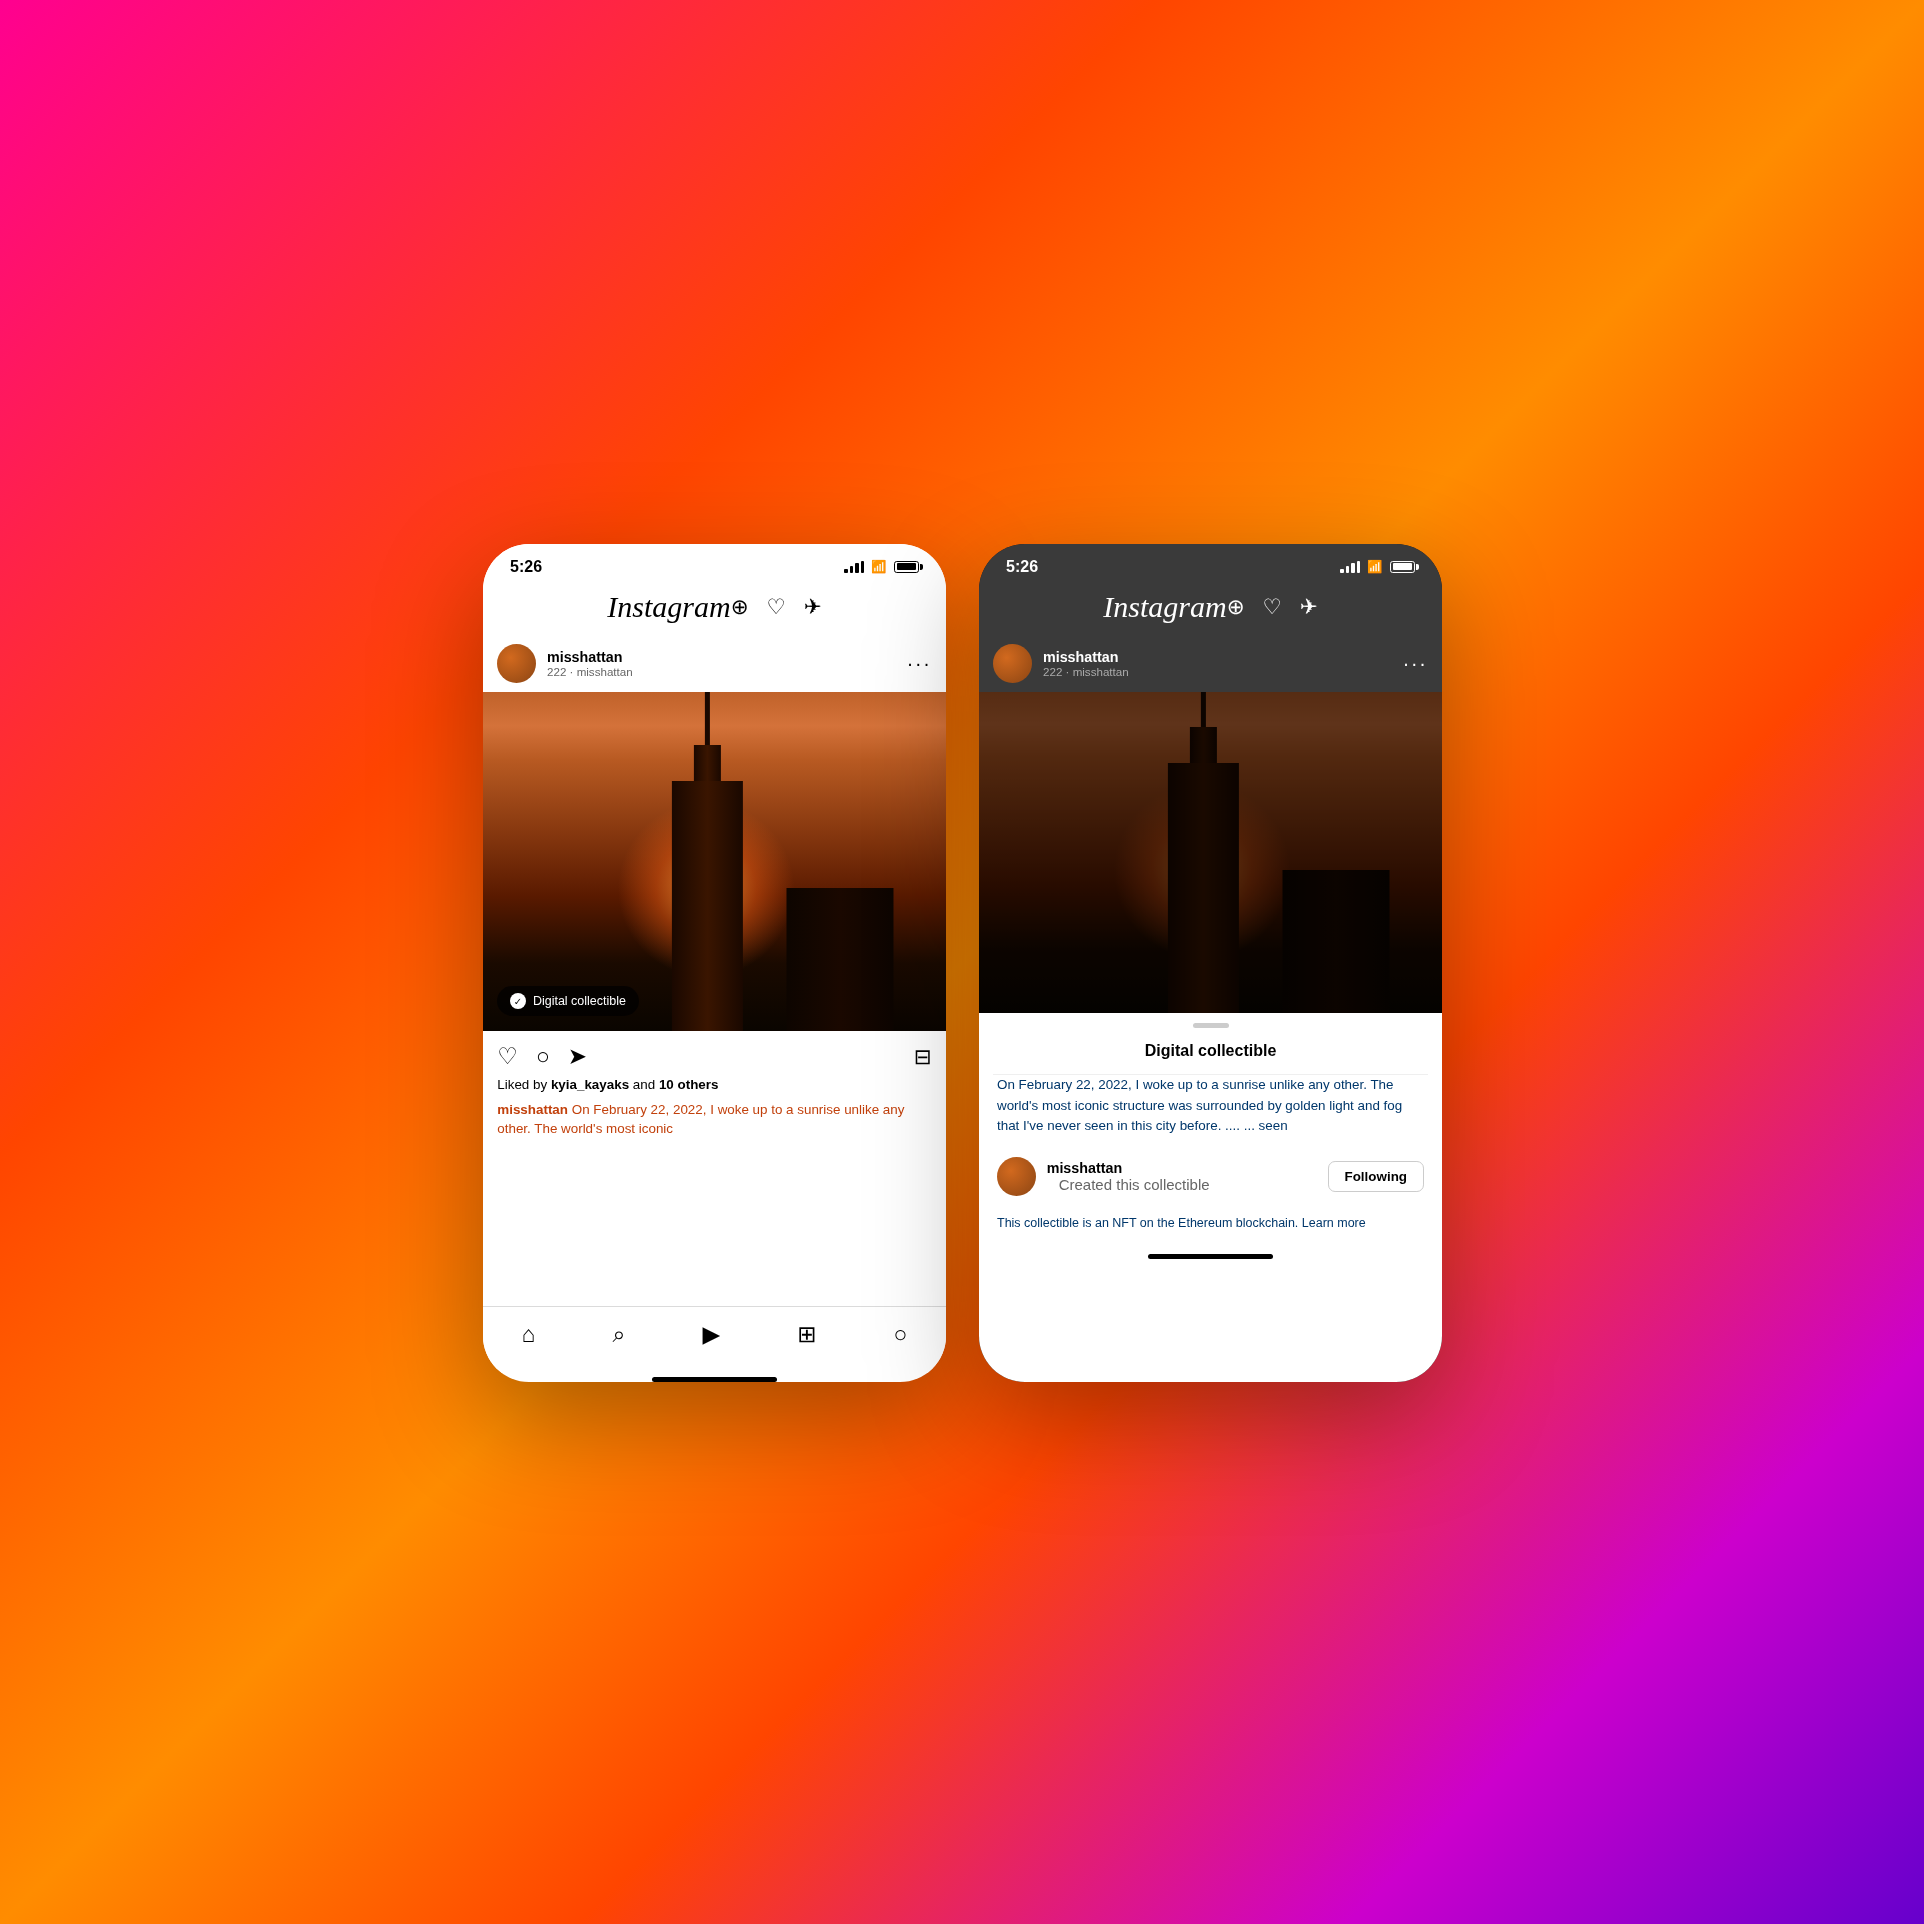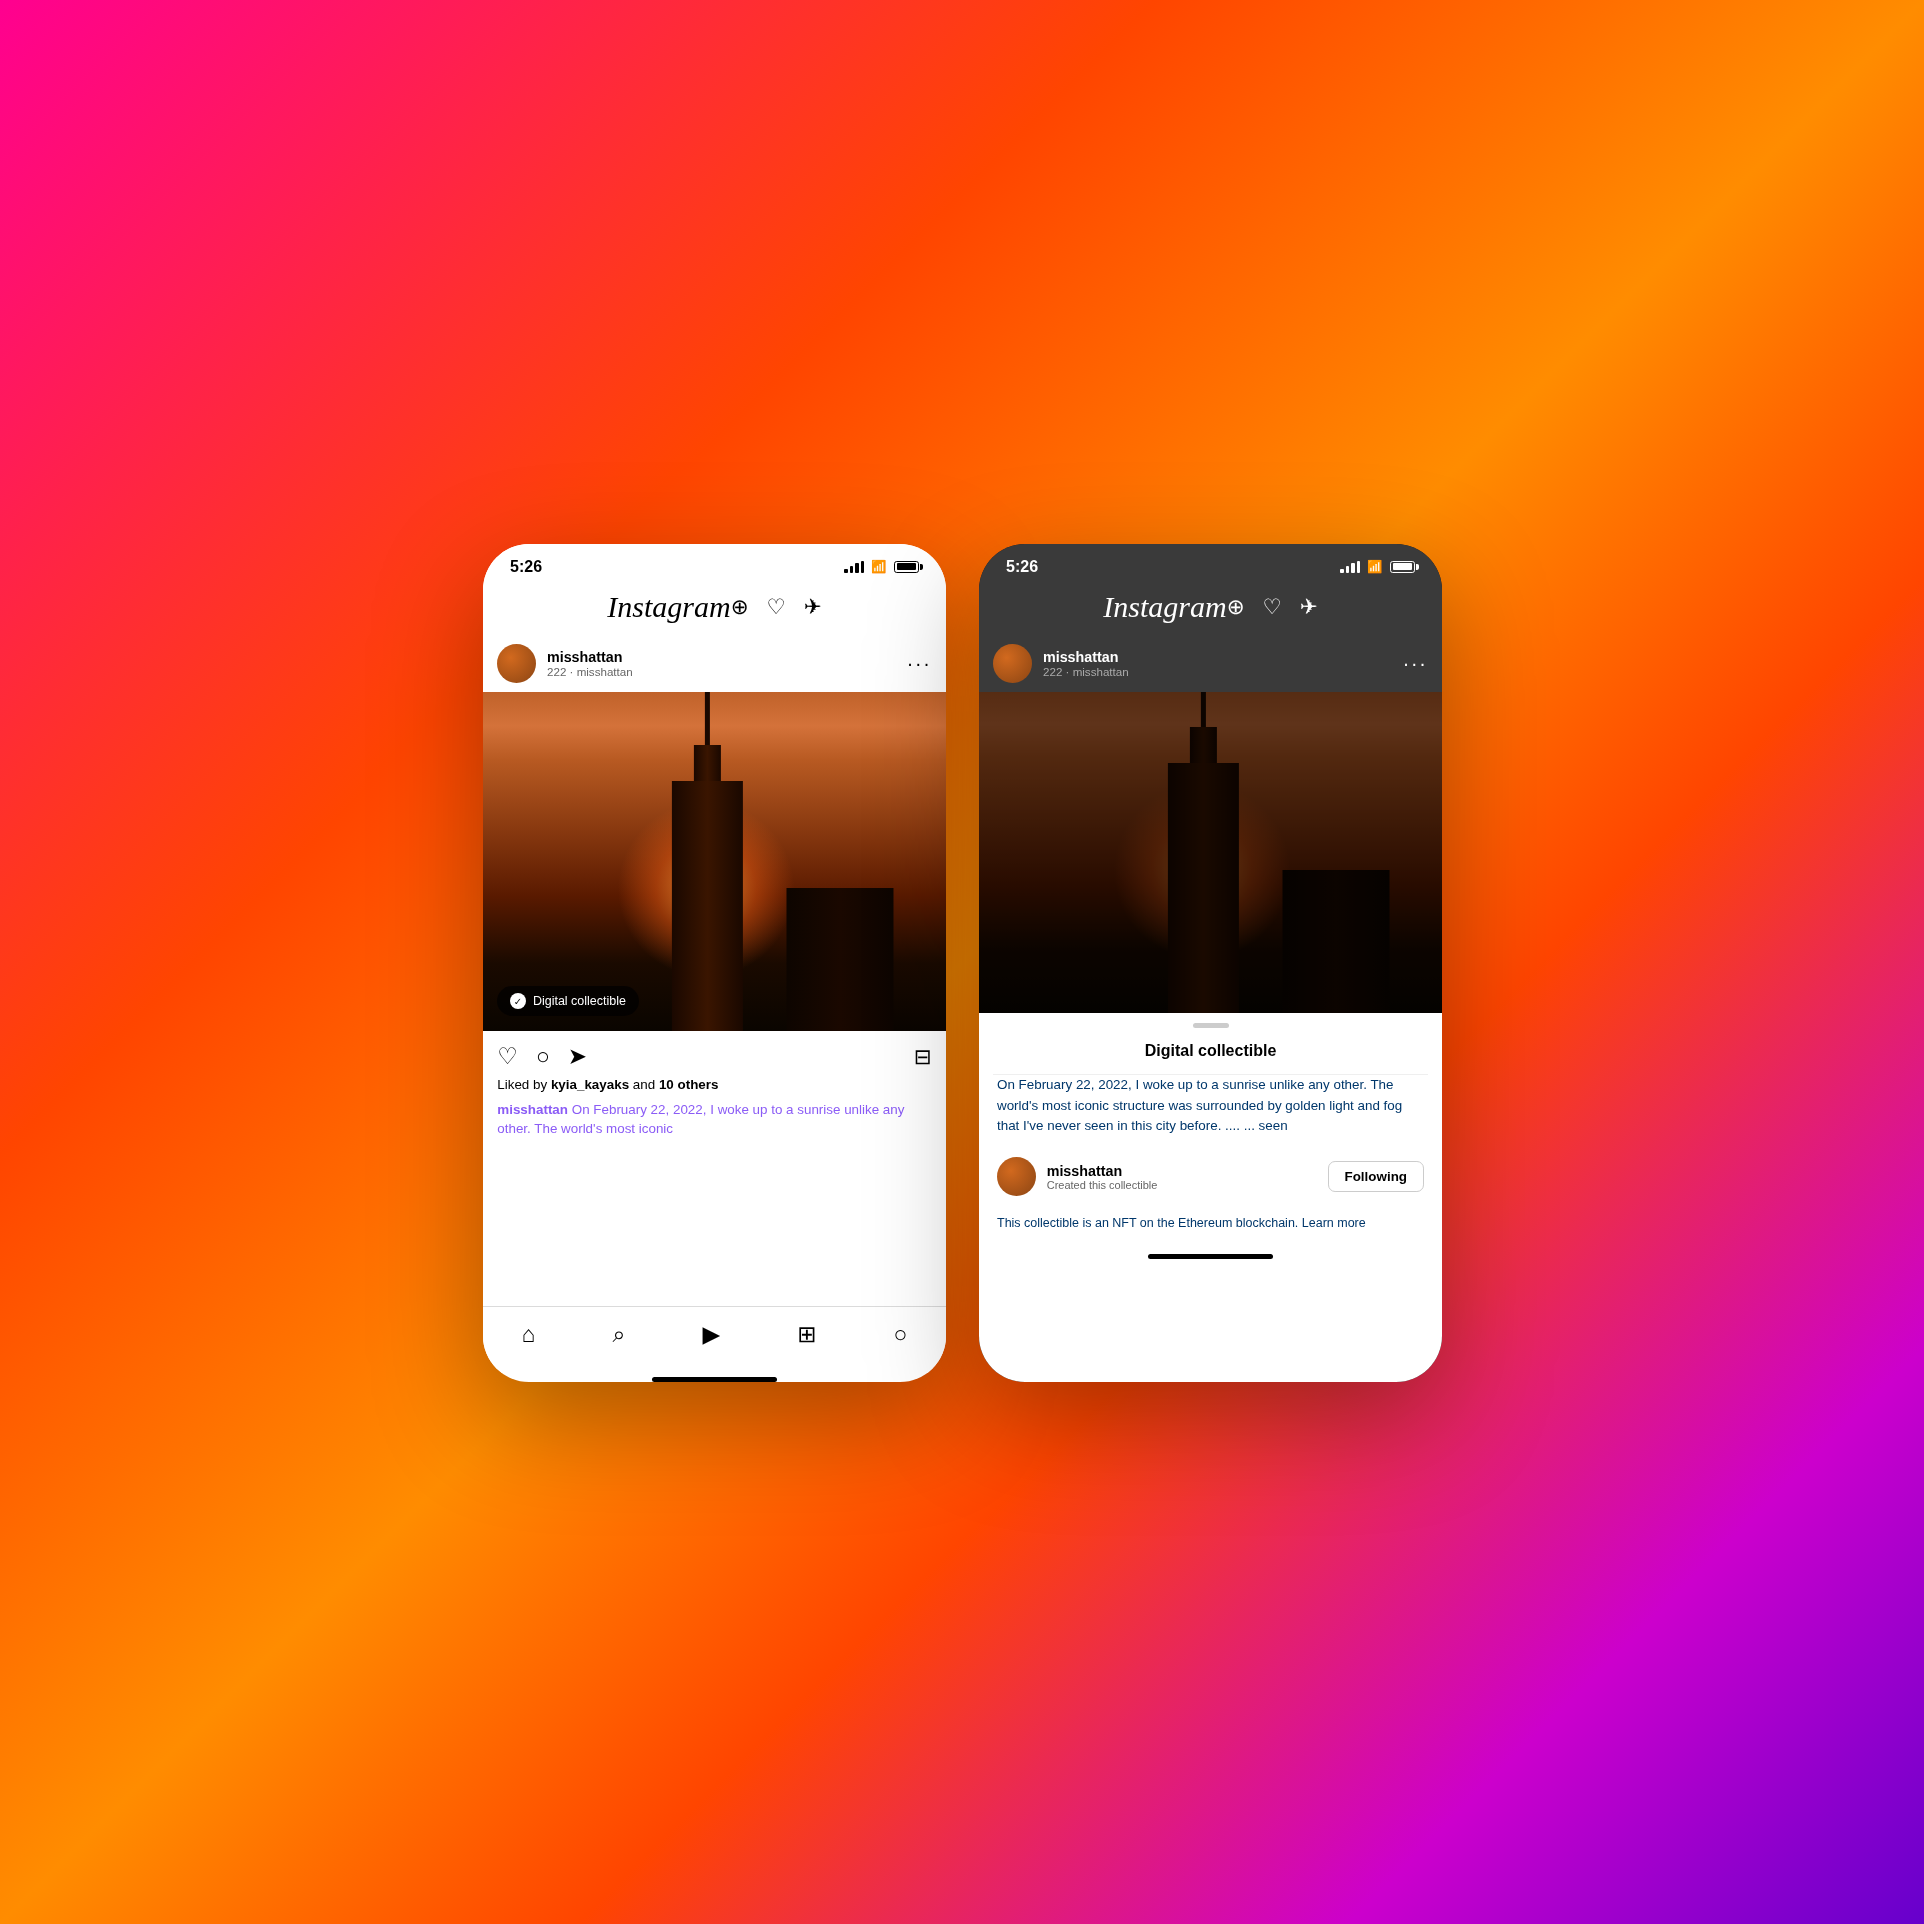--- a/index.html
+++ b/index.html
@@ -401,21 +401,21 @@
       flex-shrink: 0;
     }
 
     .likes-text strong {
       font-weight: 600;
     }
 
     .caption-area {
       padding: 3.6px 14.3px 10.7px;
       font-size: 13.4px;
-      color: #8b5cf6;
+      color: #c2410c;
       background: #fff;
       flex-shrink: 0;
       line-height: 1.4;
     }
 
     .caption-username {
       font-weight: 600;
     }
 
     
@@ -515,22 +515,23 @@
       flex-direction: column;
     }
 
     .creator-name {
       font-size: 14.3px;
       font-weight: 600;
       color: #000;
     }
 
     .creator-label {
-      font-size: 11px;
+      font-size: 15px;
       color: #666;
+      margin-left: 12px;
     }
 
     .following-btn {
       background: #fff;
       color: #000;
       border: 1.3px solid #ccc;
       border-radius: 7.1px;
       padding: 7.1px 16px;
       font-size: 13.4px;
       font-weight: 600;

